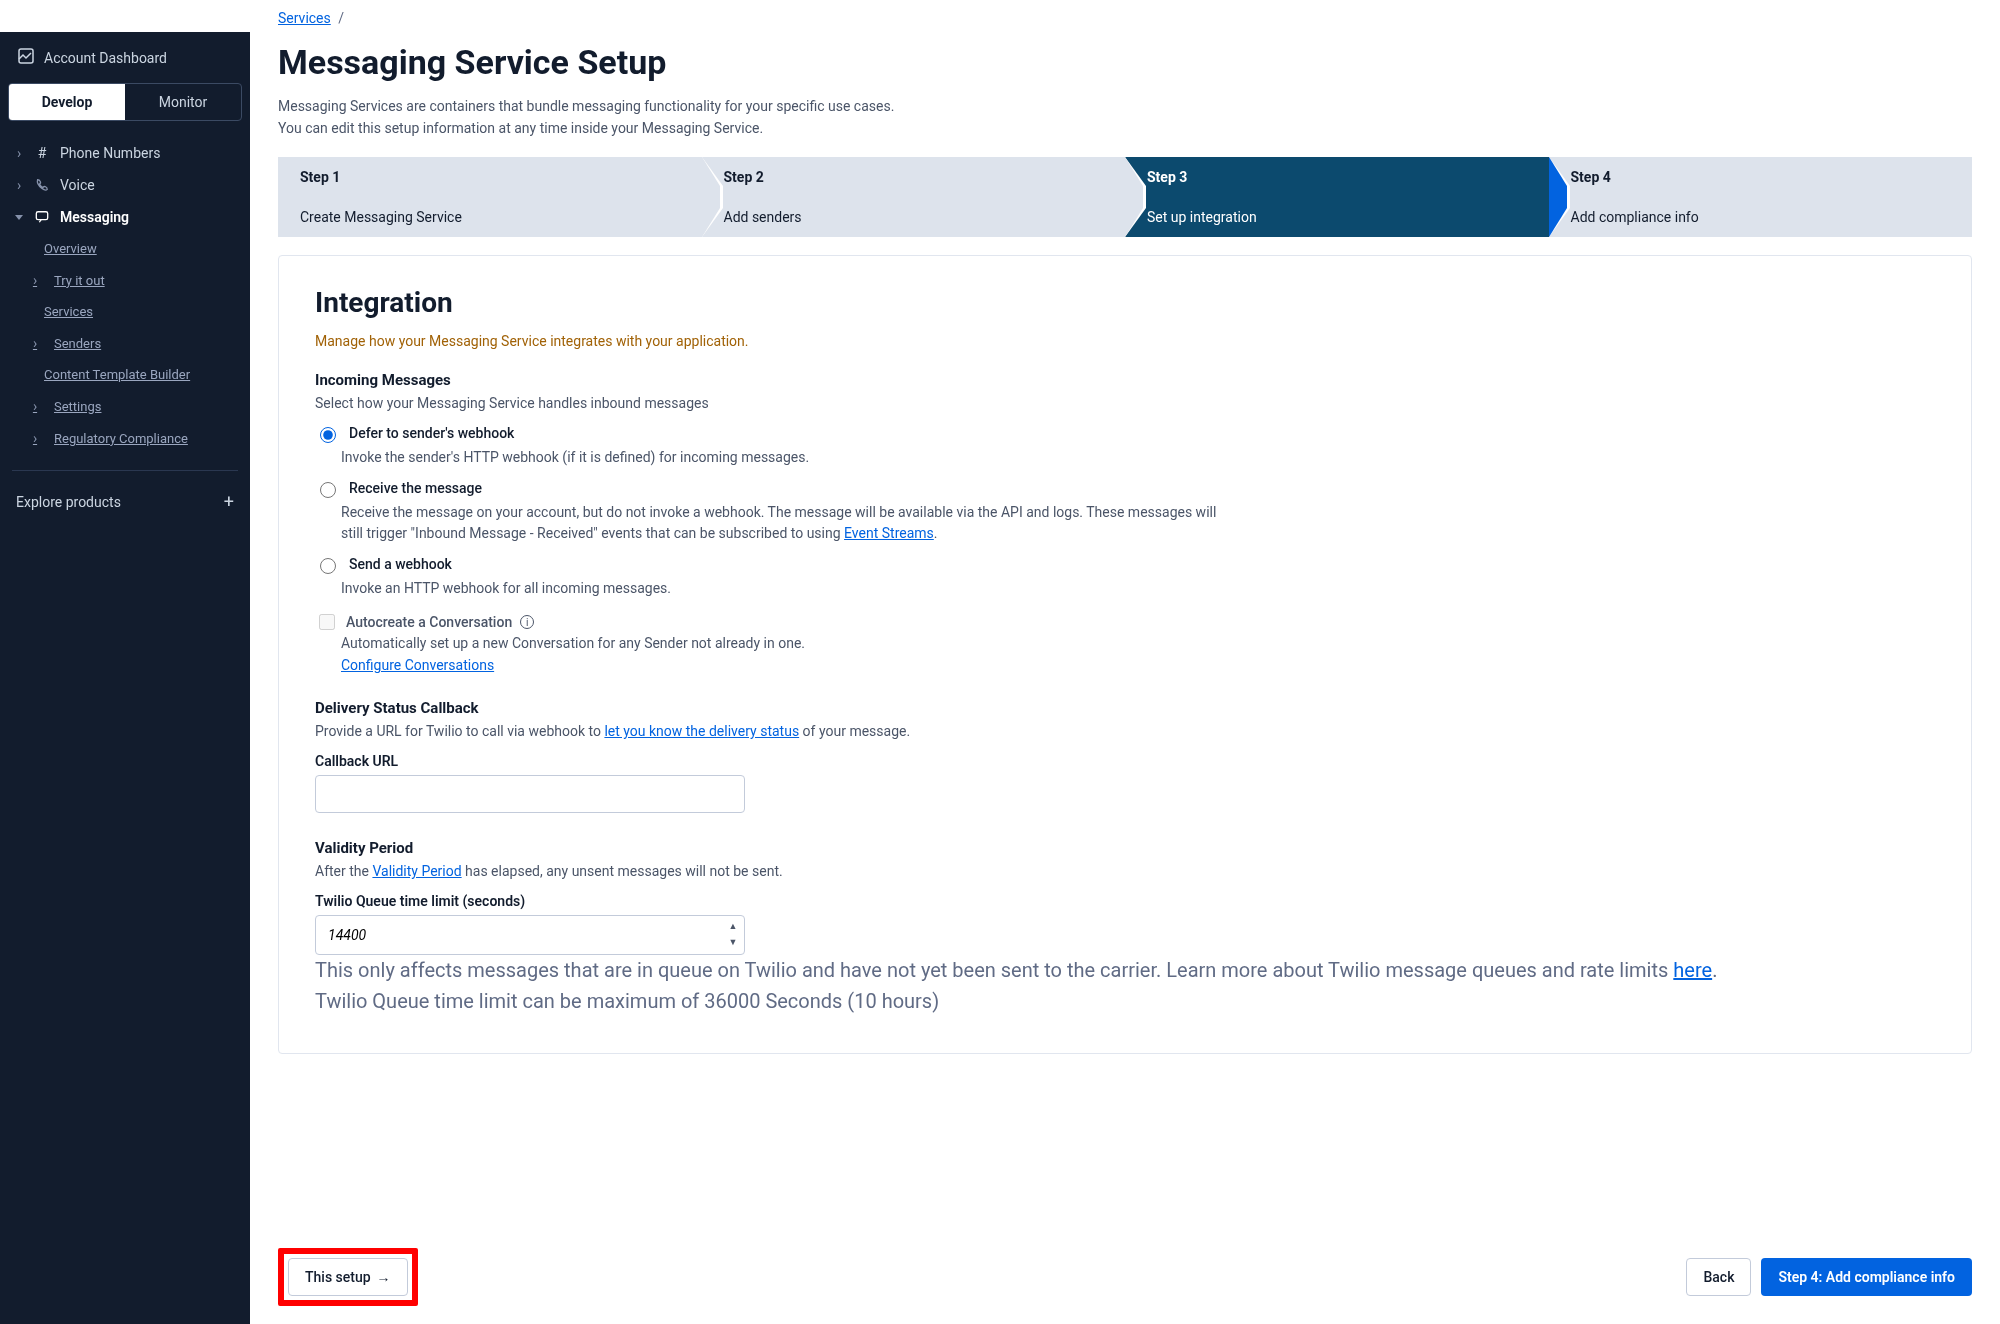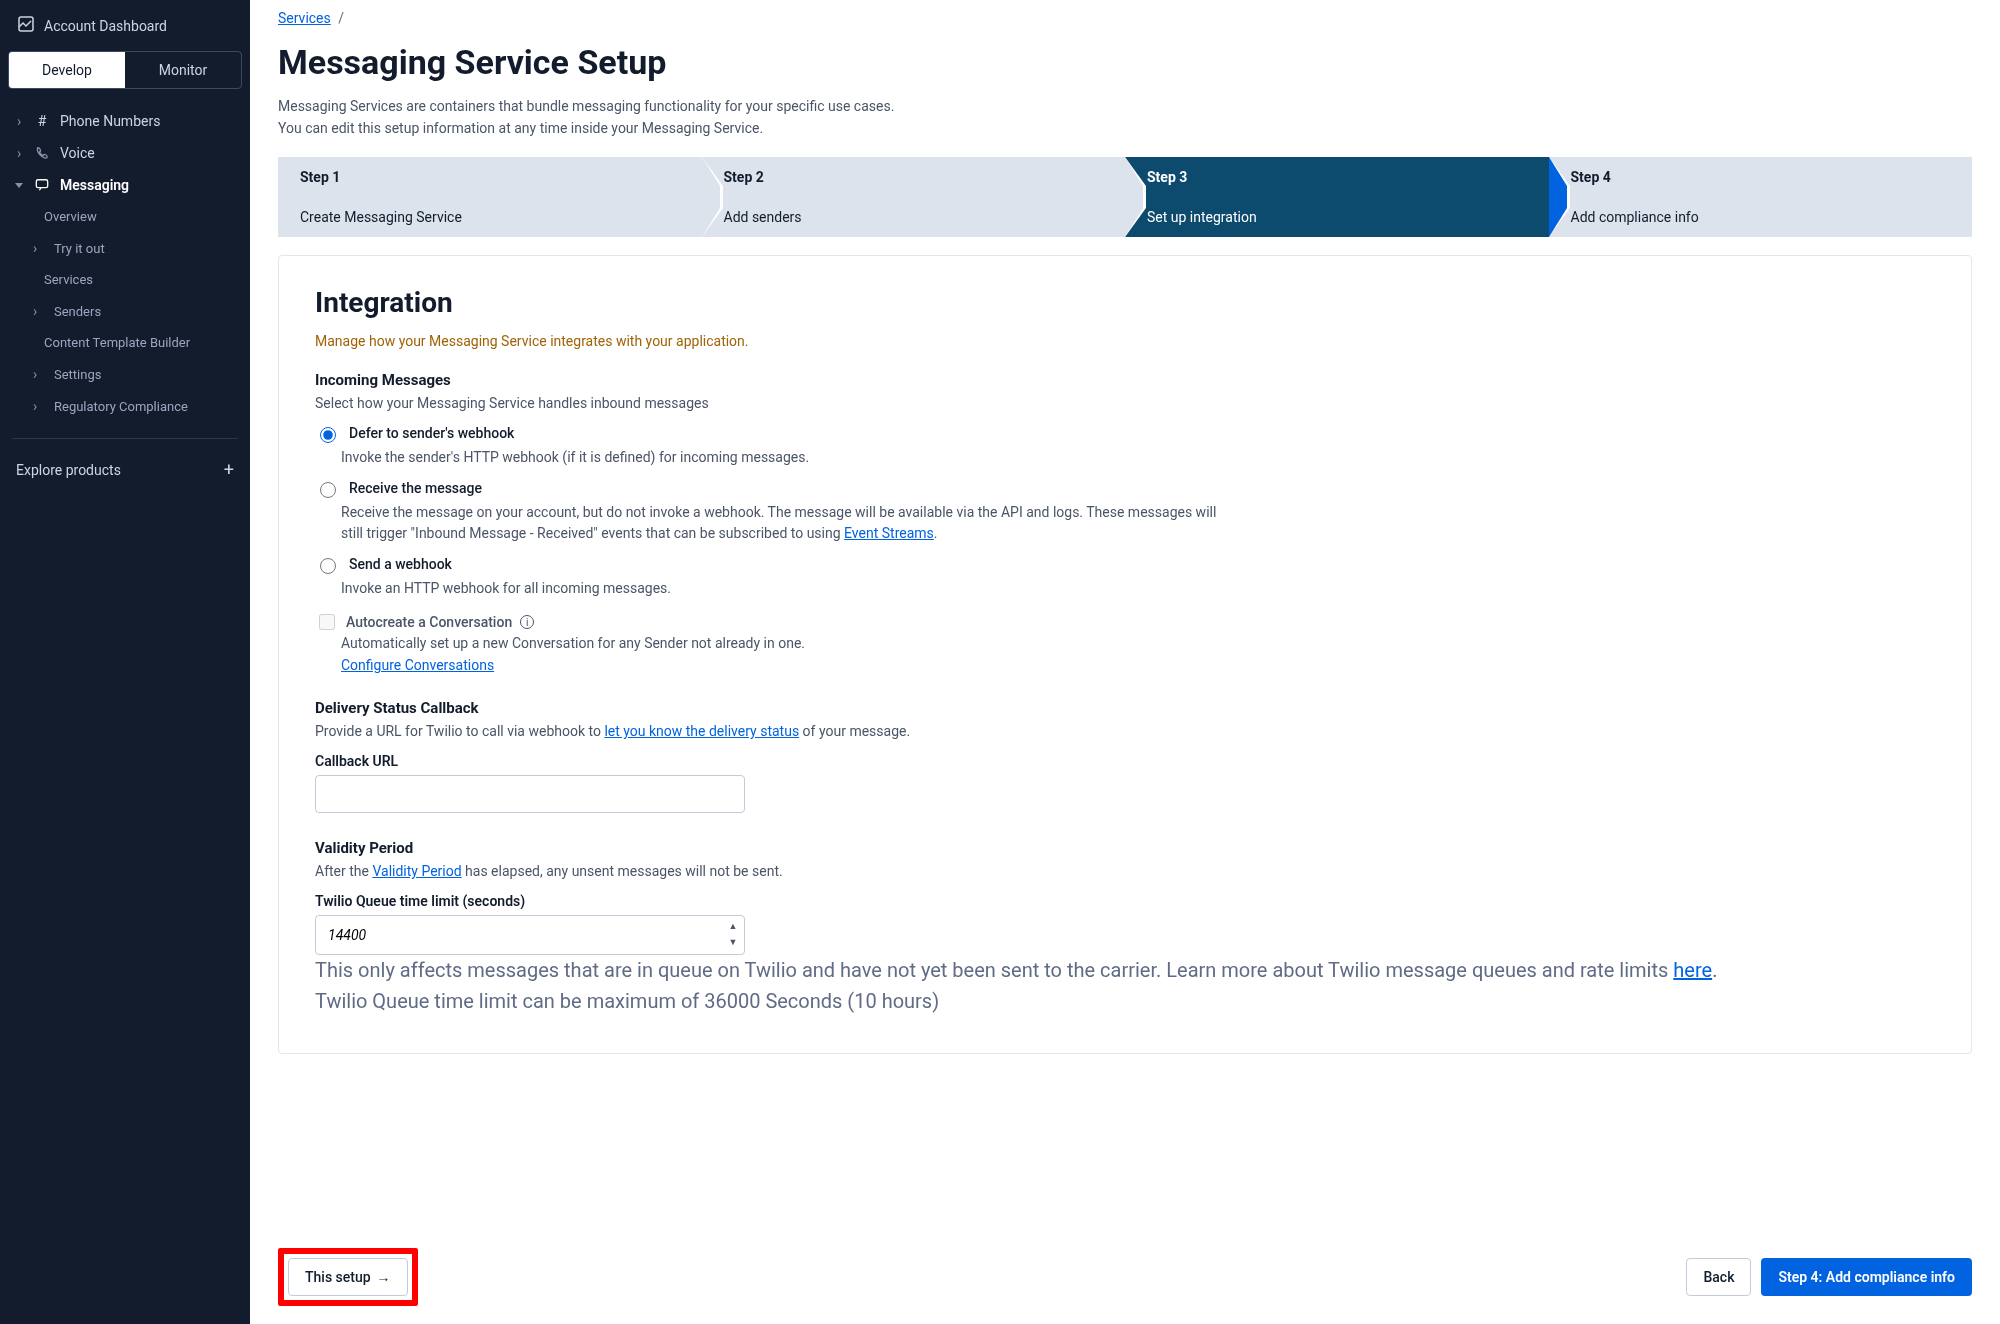--- a/index.html
+++ b/index.html
@@ -1,34 +1,34 @@
 <!DOCTYPE html>
 <html><head>
 <meta charset="utf-8">
 <style>
   * { box-sizing: border-box; font-family: -apple-system, BlinkMacSystemFont, "Segoe UI", Roboto, Helvetica, Arial, sans-serif; }
   body { margin: 0; background: #fff; color: #121c2d; display: flex; height: 100vh; overflow: hidden; }
 
   
-  .sidebar { width: 250px; background: #121c2d; color: #cbd5e1; display: flex; flex-direction: column; font-size: 14px; flex-shrink: 0; }
+  .sidebar { width: 250px; background: #121c2d; color: #cbd5e1; display: flex; flex-direction: column; font-size: 14px; flex-shrink: 0; margin-top: 32px; }
   .account-row { display: flex; align-items: center; gap: 10px; padding: 16px 18px; font-size: 14px; color: #cbd5e1; }
   .account-row svg { width: 16px; height: 16px; fill: none; stroke: #cbd5e1; stroke-width: 1.5; }
   .tabs { display: flex; border: 1px solid #3b4a63; margin: 0 8px 10px 8px; border-radius: 4px; overflow: hidden; }
   .tab { flex: 1; text-align: center; padding: 10px 0; cursor: pointer; font-size: 14px; }
-  .tab.active { background: #fff; color: #121c2d; font-weight: 400; }
+  .tab.active { background: #fff; color: #121c2d; font-weight: 700; }
   .tab:not(.active) { color: #cbd5e1; }
   .nav { padding: 6px 0; }
   .nav-item { display: flex; align-items: center; gap: 10px; padding: 8px 14px; cursor: pointer; }
   .nav-item .chev { width: 10px; display: inline-flex; justify-content: center; }
   .nav-item .chev::before { content: "›"; color: #8591aa; font-size: 14px; }
   .nav-item.open .chev::before { content: ""; border-left: 4px solid transparent; border-right: 4px solid transparent; border-top: 5px solid #8591aa; width: 0; height: 0; display: block; }
   .nav-item .ic { width: 16px; height: 16px; display: inline-flex; align-items: center; justify-content: center; }
   .nav-item span.label { flex: 1; }
   .nav-item.top { color: #cbd5e1; }
-  .nav-item.sub { padding-left: 44px; font-size: 13px; color: #9aa6bf; }
+  .nav-item.sub { padding-left: 44px; font-size: 13px; color: #9aa6bf; text-decoration: underline; }
   .nav-item.sub .chev { width: 10px; margin-left: -14px; margin-right: 4px; }
   .nav-item.active { color: #fff; font-weight: 600; }
   .nav-divider { border-top: 1px solid #2a3750; margin: 10px 12px; }
   .explore { display: flex; justify-content: space-between; align-items: center; padding: 10px 16px; color: #cbd5e1; cursor: pointer; }
   .explore .plus { font-size: 18px; color: #cbd5e1; }
 
   
   .main { flex: 1; overflow: auto; padding: 0 28px 120px 28px; position: relative; }
   .breadcrumb { padding: 10px 0 4px 0; font-size: 14px; }
   .breadcrumb a { color: #0263e0; text-decoration: underline; }

